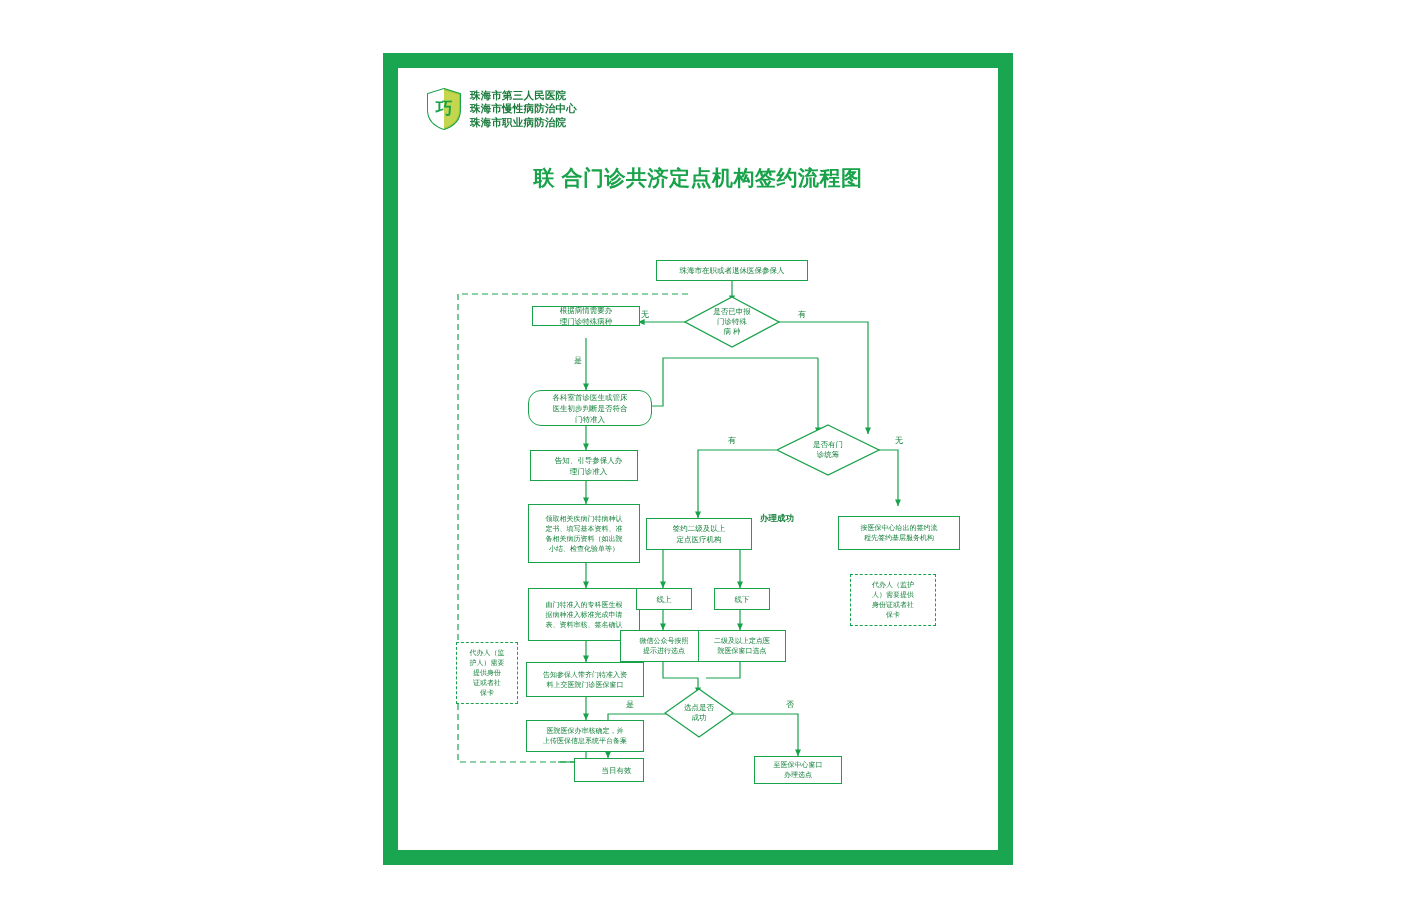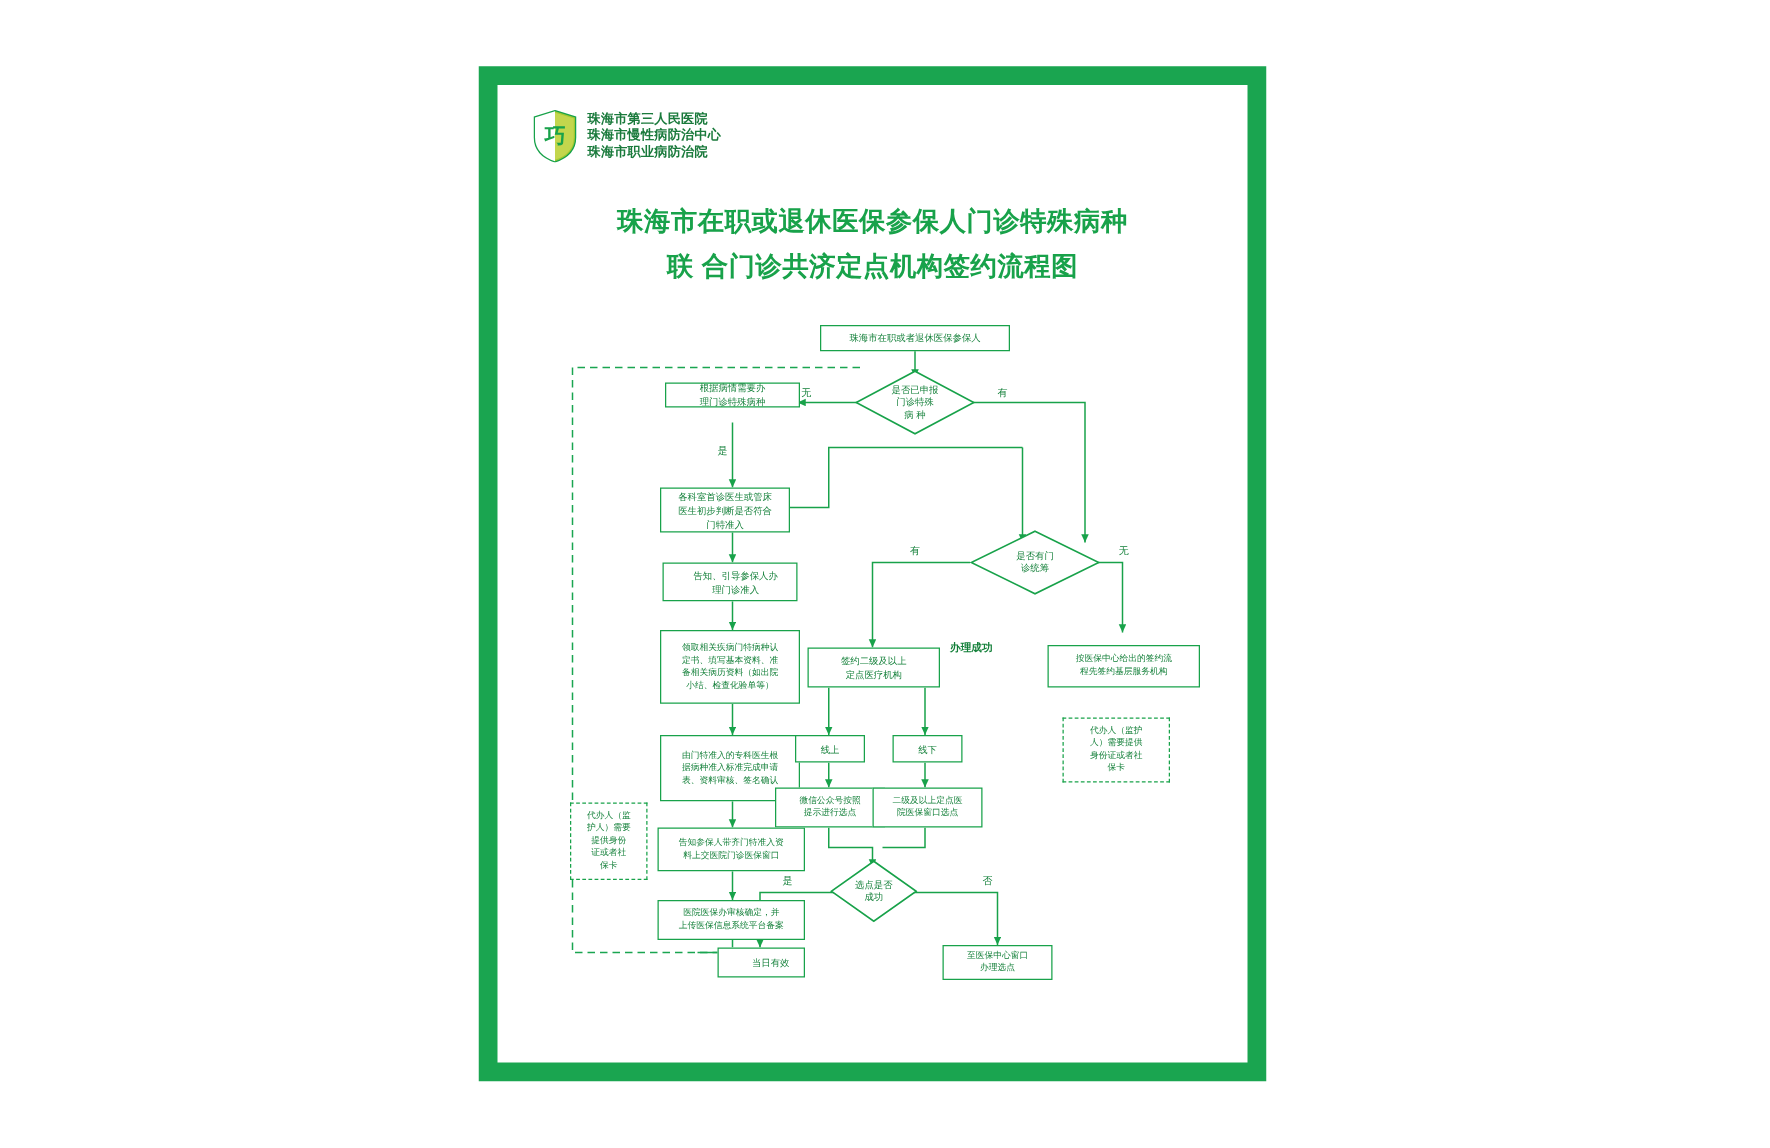--- a/index.html
+++ b/index.html
@@ -95,21 +95,20 @@
         </svg>
       </div>
       <div id="org-names">
         <div>珠海市第三人民医院</div>
         <div>珠海市慢性病防治中心</div>
         <div>珠海市职业病防治院</div>
       </div>
     </div>
 
     <div id="title-block">
-      <div class="t">珠海市在职或退休医保参保人门诊特殊病种</div>
       <div class="t">联 合门诊共济定点机构签约流程图</div>
     </div>
 
     <div id="diagram">
 
       <svg id="svg-lines" viewBox="0 0 600 610">
         <defs>
           <marker id="ar" markerWidth="7" markerHeight="7" refX="5.5" refY="2.5" orient="auto">
             <path d="M0,0 L5.5,2.5 L0,5 z" fill="#18a24a"></path>
           </marker>
@@ -172,21 +171,21 @@
 门诊特殊
 病      种</span>
       </div>
       <div class="edge-label" style="left:243px; top:72px;">无</div>
       <div class="edge-label" style="left:400px; top:72px;">有</div>
 
       <div class="node" style="left:134px; top:68px; width:108px; height:20px;">根据病情需要办
 理门诊特殊病种</div>
       <div class="edge-label" style="left:176px; top:118px;">是</div>
 
-      <div class="node" style="left:130px; top:152px; width:104px; height:36px;">各科室首诊医生或管床
+      <div class="node" style="left:130px; top:152px; width:124px; height:36px;border-radius:13px;">各科室首诊医生或管床
 医生初步判断是否符合
 门特准入</div>
 
       <div class="node" style="left:132px; top:212px; width:108px; height:31px;padding-left:12px;">告知、引导参保人办
 理门诊准入</div>
 
       <div class="node small" style="left:130px; top:266px; width:112px; height:59px;">领取相关疾病门特病种认
 定书、填写基本资料、准
 备相关病历资料（如出院
 小结、检查化验单等）</div>

